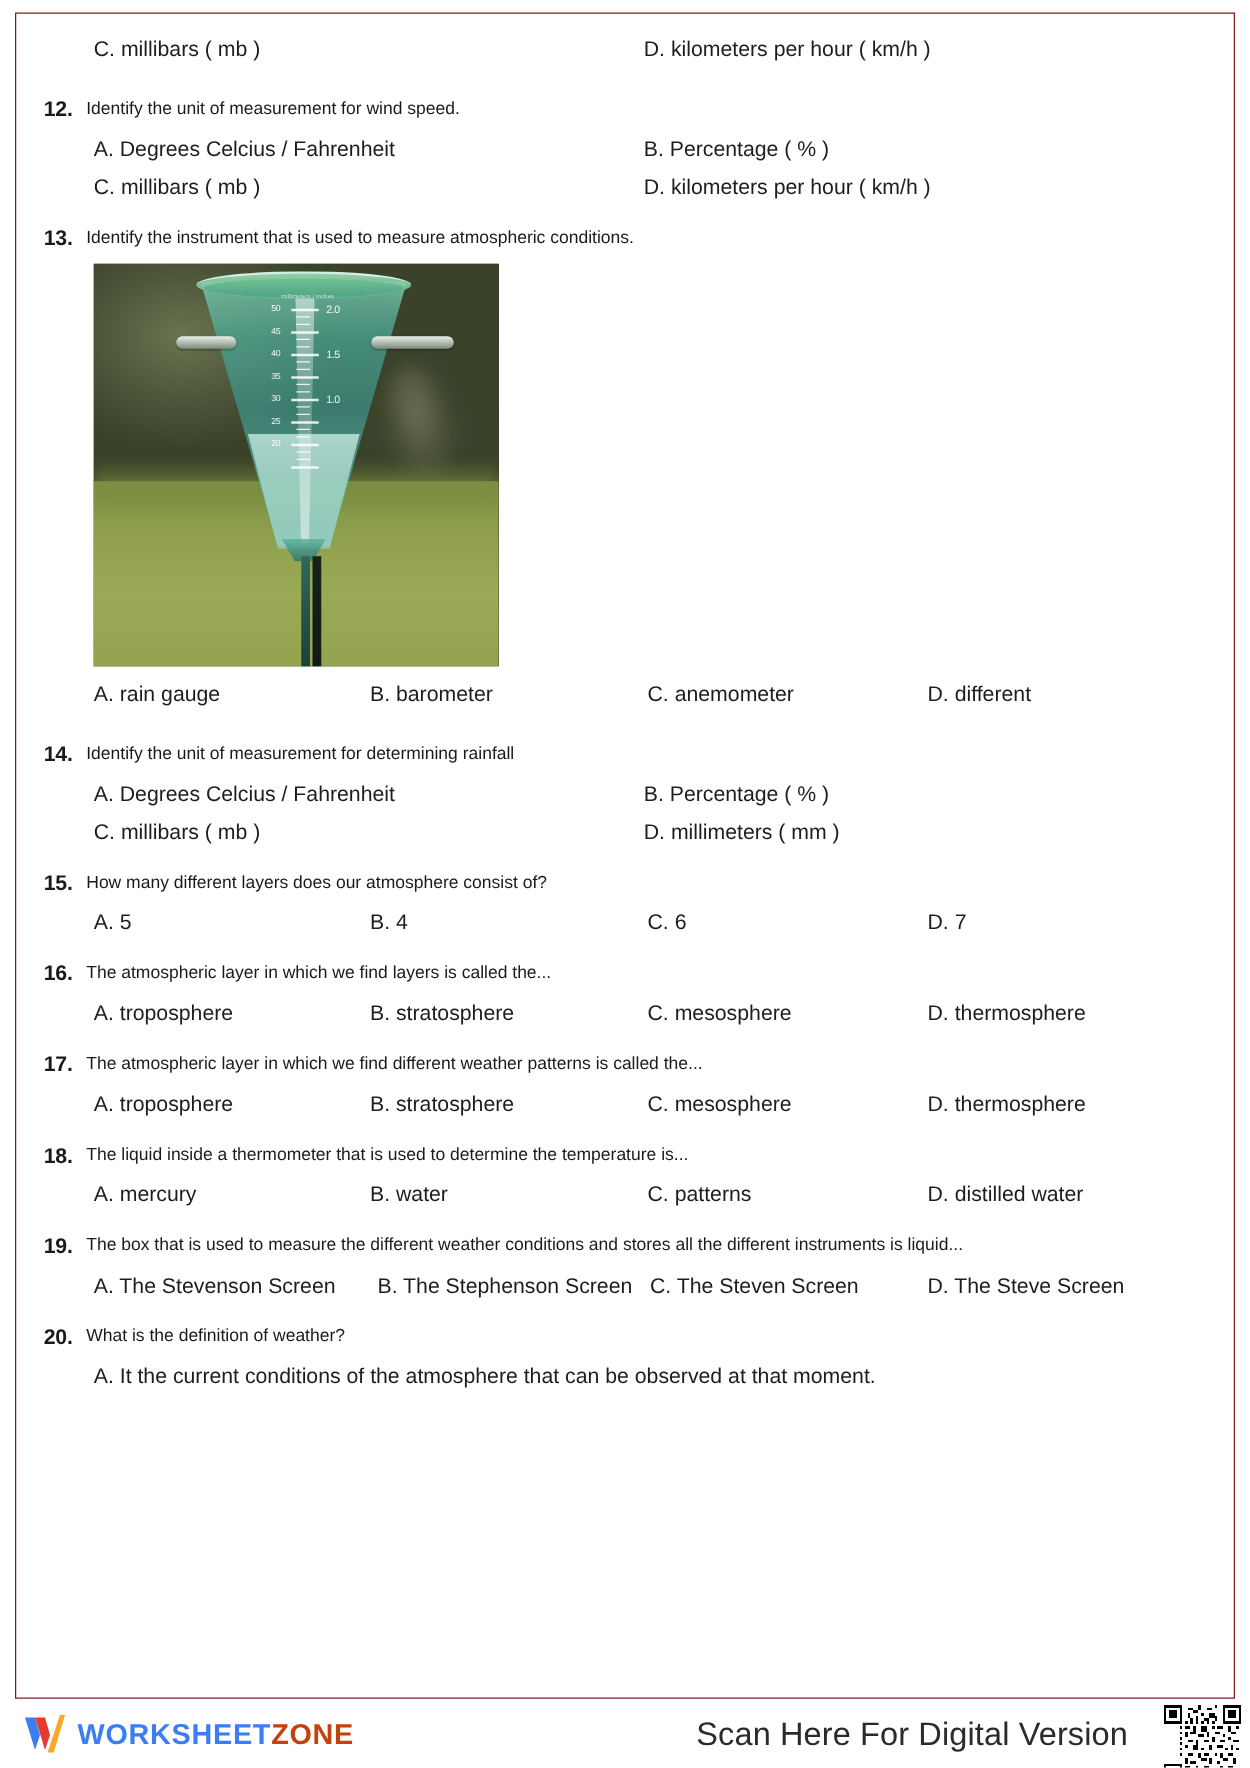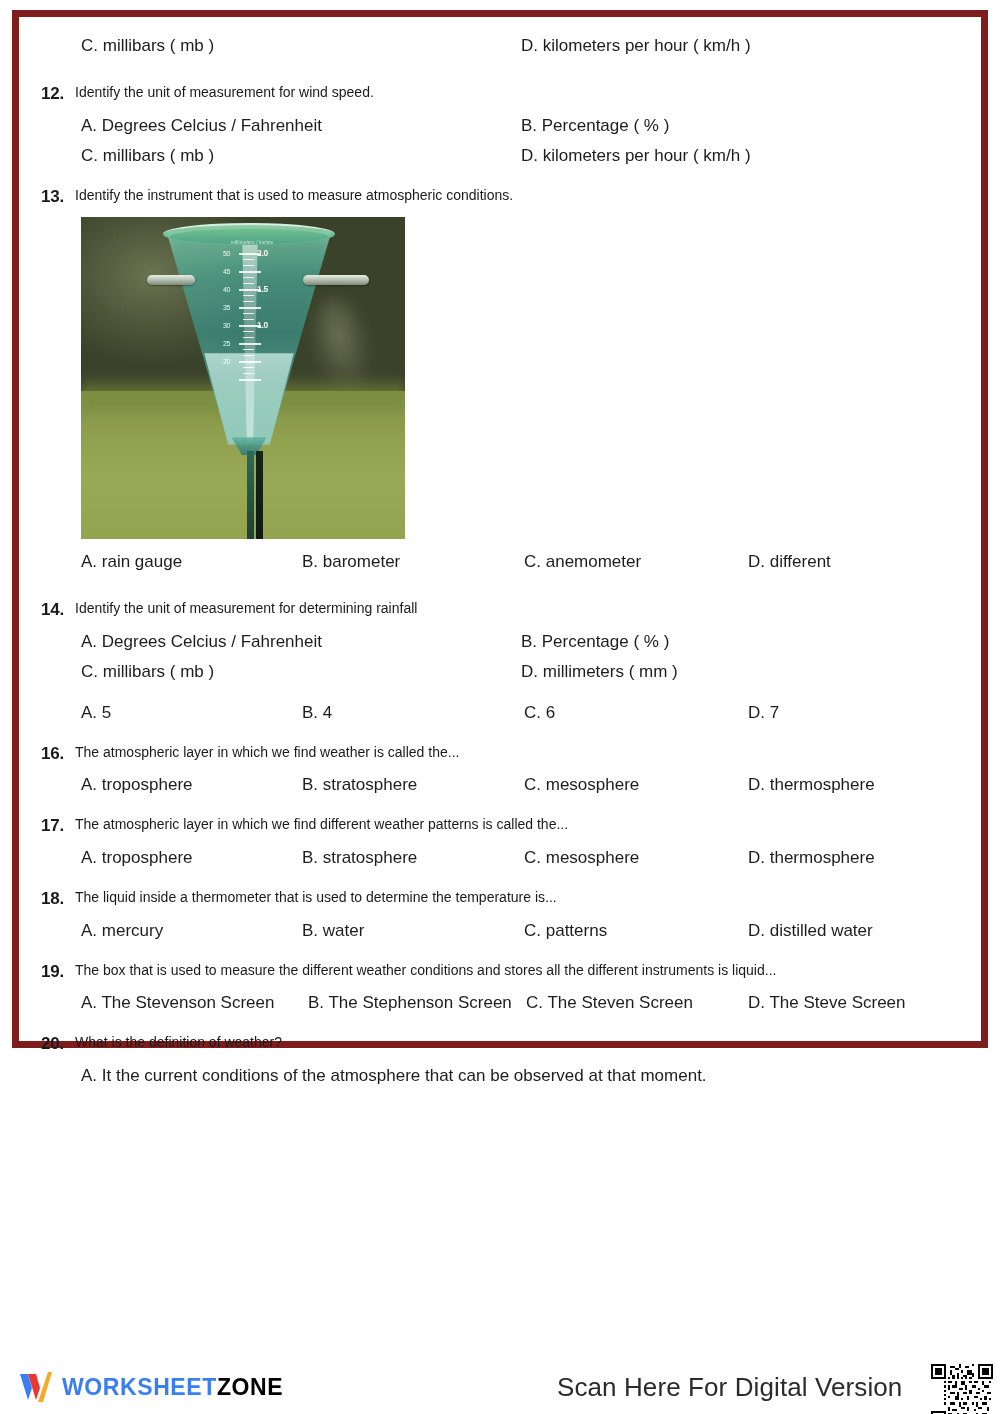--- a/index.html
+++ b/index.html
@@ -15,22 +15,22 @@
     color: #1a1a1a;
     overflow: hidden;
   }
 
   
   .page {
     position: absolute;
     left: 12px;
     top: 10px;
     width: 976px;
-    height: 1038px;
-    border: 7px solid #7f1d1d;
+    height: 1349px;
+    border: 1px solid #7f1d1d;
     box-sizing: border-box;
     background: #fff;
     padding-left: 16px;
   }
 
   .content {
     position: absolute;
     left: 0;
     top: 0;
     width: 100%;
@@ -254,21 +254,21 @@
   .tick.major { width: 22px; left: 6px; height: 1.5px; }
   .tick.minor { width: 11px; }
   .sc-label {
     position: absolute;
     font-family: "Liberation Sans", sans-serif;
     font-size: 7px;
     color: rgba(255,255,255,0.92);
     line-height: 1;
     letter-spacing: -0.3px;
   }
-  .sc-right { left: 24px; font-size: 8.5px; font-weight: bold; text-align: center; }
+  .sc-right { left: 34px; font-size: 8.5px; font-weight: normal; text-align: center; }
   .sc-left { left: -10px; }
   .sc-top-txt {
     position: absolute;
     left: -2px; top: -7px;
     font-size: 4.5px;
     color: rgba(255,255,255,0.75);
     letter-spacing: 0.2px;
   }
 
   
@@ -288,21 +288,21 @@
   .logo-mark {
     width: 34px; height: 38px;
     position: relative;
   }
   .logo-text {
     font-size: 23px;
     font-weight: bold;
     letter-spacing: 0.6px;
   }
   .logo-w { color: #3b7ef2; }
-  .logo-z { color: #000000; }
+  .logo-z { color: #c2410c; }
 
   .scan-text {
     position: absolute;
     left: 557px; top: 8px;
     font-size: 26px;
     color: #2b2b2b;
     font-weight: normal;
     letter-spacing: 0.1px;
   }
   .qr {
@@ -430,34 +430,38 @@
       </div>
       <div class="opts two">
         <span class="opt opt-c">C. millibars ( mb )</span>
         <span class="opt opt-d">D. millimeters ( mm )</span>
       </div>
     </div>
 
     <div class="gap-sm"></div>
 
     <div class="q-block">
+      <div class="q-line">
+        <span class="q-num">15.</span>
+        <span class="q-text">How many different layers does our atmosphere consist of?</span>
+      </div>
       <div class="opts four">
         <span class="opt opt-a">A. 5</span>
         <span class="opt opt-b">B. 4</span>
         <span class="opt opt-c">C. 6</span>
         <span class="opt opt-d">D. 7</span>
       </div>
     </div>
 
     <div class="gap-sm"></div>
 
     <div class="q-block">
       <div class="q-line">
         <span class="q-num">16.</span>
-        <span class="q-text">The atmospheric layer in which we find weather is called the...</span>
+        <span class="q-text">The atmospheric layer in which we find layers is called the...</span>
       </div>
       <div class="opts four">
         <span class="opt opt-a">A. troposphere</span>
         <span class="opt opt-b">B. stratosphere</span>
         <span class="opt opt-c">C. mesosphere</span>
         <span class="opt opt-d">D. thermosphere</span>
       </div>
     </div>
 
     <div class="gap-sm"></div>

